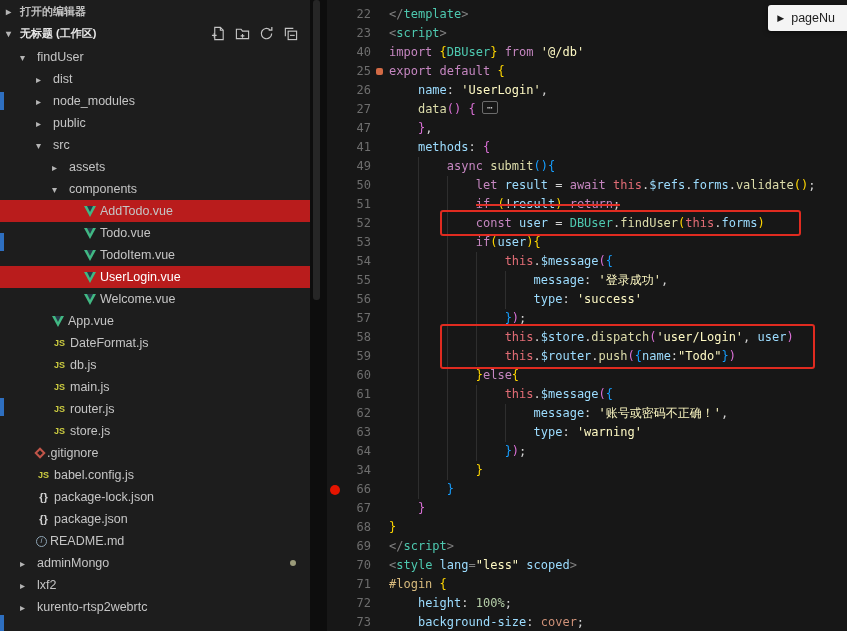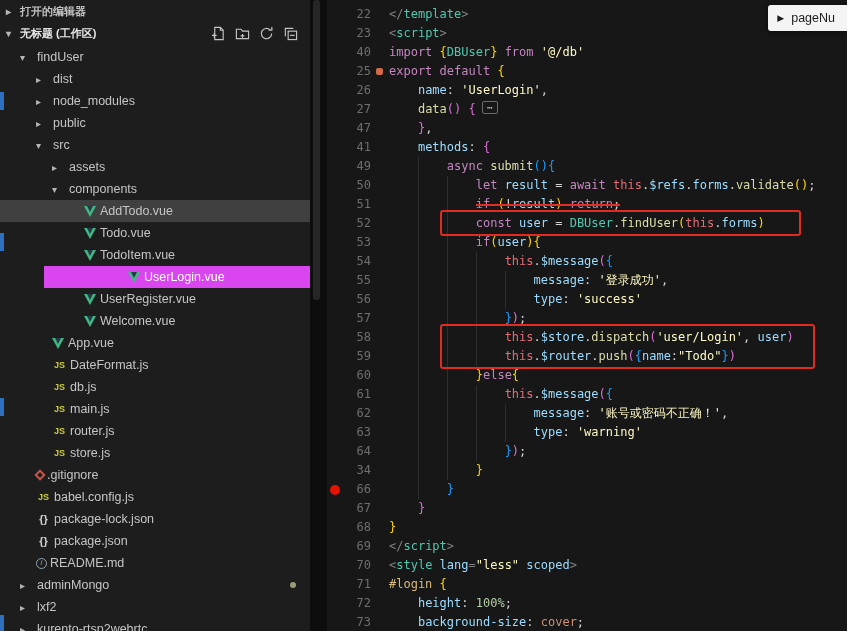--- a/index.html
+++ b/index.html
@@ -10,22 +10,22 @@
   .sidebar{position:absolute;left:0;top:0;width:310px;height:631px;background:#1d1d1d;color:#c5c5c5;overflow:hidden;}
   .sgutter{position:absolute;left:310px;top:0;width:17px;height:631px;background:#0d0d0d;}
   .sthumb{position:absolute;left:3px;top:0;width:7px;height:300px;background:#262626;border-radius:3px;}
   .sec-header{height:22px;display:flex;align-items:center;font-size:11px;font-weight:bold;color:#c0c0c0;padding-left:6px;cursor:pointer;}
   .sec-header.ws{color:#e8e8e8;}
   .sec-header .caret{width:14px;font-size:10px;color:#b5b5b5;}
   .actions{margin-left:auto;display:flex;gap:9px;padding-right:12px;}
   .actions svg{display:block;cursor:pointer;}
   .tree{position:absolute;top:46px;left:0;width:310px;}
   .trow{height:22px;display:flex;align-items:center;font-size:12.5px;color:#c5c5c5;cursor:pointer;white-space:nowrap;}
-  .trow.hov{background:#404040;}
-  .trow.sel{background:#d946ef;color:#ffffff;margin-left:44px;}
+  .trow.hov{background:#b91c1c;}
+  .trow.sel{background:#b91c1c;color:#ffffff;}
   .trow .caret{width:14px;font-size:10px;color:#b5b5b5;flex:none;}
   .d0{padding-left:20px;}.d1{padding-left:36px;}.d2{padding-left:52px;}.d3{padding-left:84px;}
   .tlabel{margin-left:3px;}
   .fico{width:15px;flex:none;display:inline-flex;align-items:center;justify-content:center;}
   .fi-js{color:#cbcb41;font-weight:bold;font-size:9px;font-family:"Liberation Sans",sans-serif;}
   .fi-braces{color:#d0d0d0;font-size:11px;font-weight:600;}
   .fi-vue{position:relative;width:13px;height:11px;}
   .fi-vue::before{content:"";position:absolute;left:0;top:0;border-left:6.5px solid transparent;border-right:6.5px solid transparent;border-top:11px solid #41b883;}
   .fi-vue::after{content:"";position:absolute;left:3px;top:0;border-left:3.5px solid transparent;border-right:3.5px solid transparent;border-top:6px solid #273849;}
   .fi-git{width:8px;height:8px;border:2px solid #c15549;transform:rotate(45deg);}
@@ -132,24 +132,20 @@
         <div class="trow d3">
           <span class="fico fi-vue"></span>
           <span class="tlabel">TodoItem.vue</span>
         </div>
         <div class="trow d3 sel">
           <span class="fico fi-vue"></span>
           <span class="tlabel">UserLogin.vue</span>
         </div>
         <div class="trow d3">
           <span class="fico fi-vue"></span>
-          <span class="tlabel">UserRegister.vue</span>
-        </div>
-        <div class="trow d3">
-          <span class="fico fi-vue"></span>
           <span class="tlabel">Welcome.vue</span>
         </div>
         <div class="trow d2">
           <span class="fico fi-vue"></span>
           <span class="tlabel">App.vue</span>
         </div>
         <div class="trow d2">
           <span class="fico fi-js">JS</span>
           <span class="tlabel">DateFormat.js</span>
         </div>

